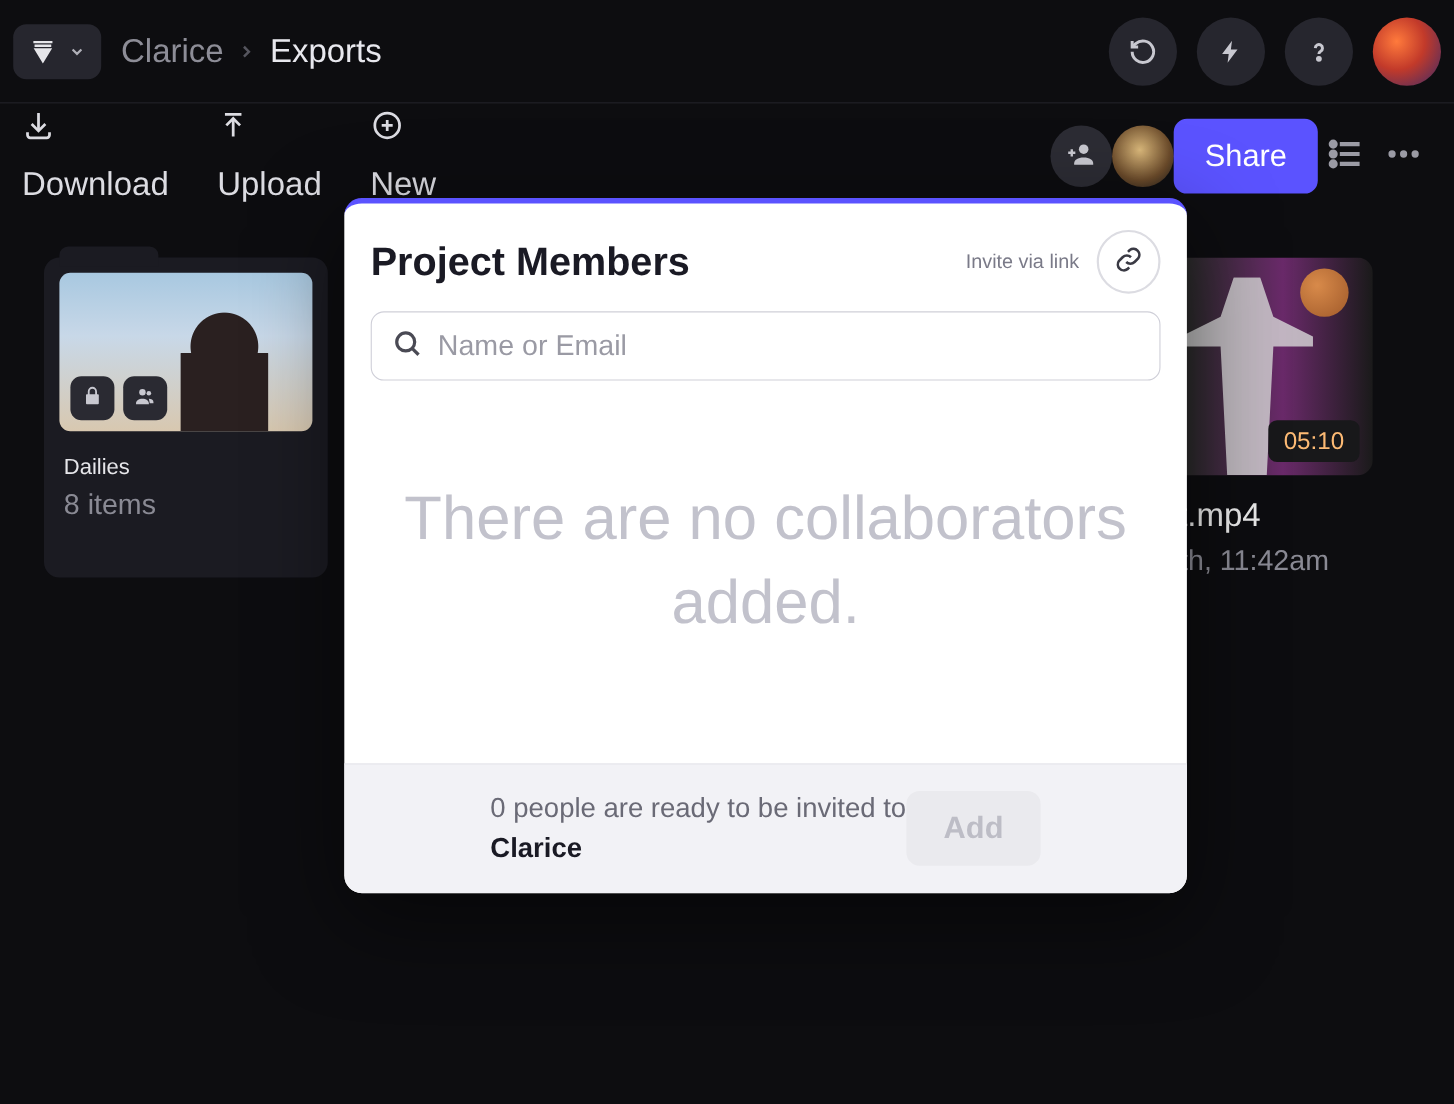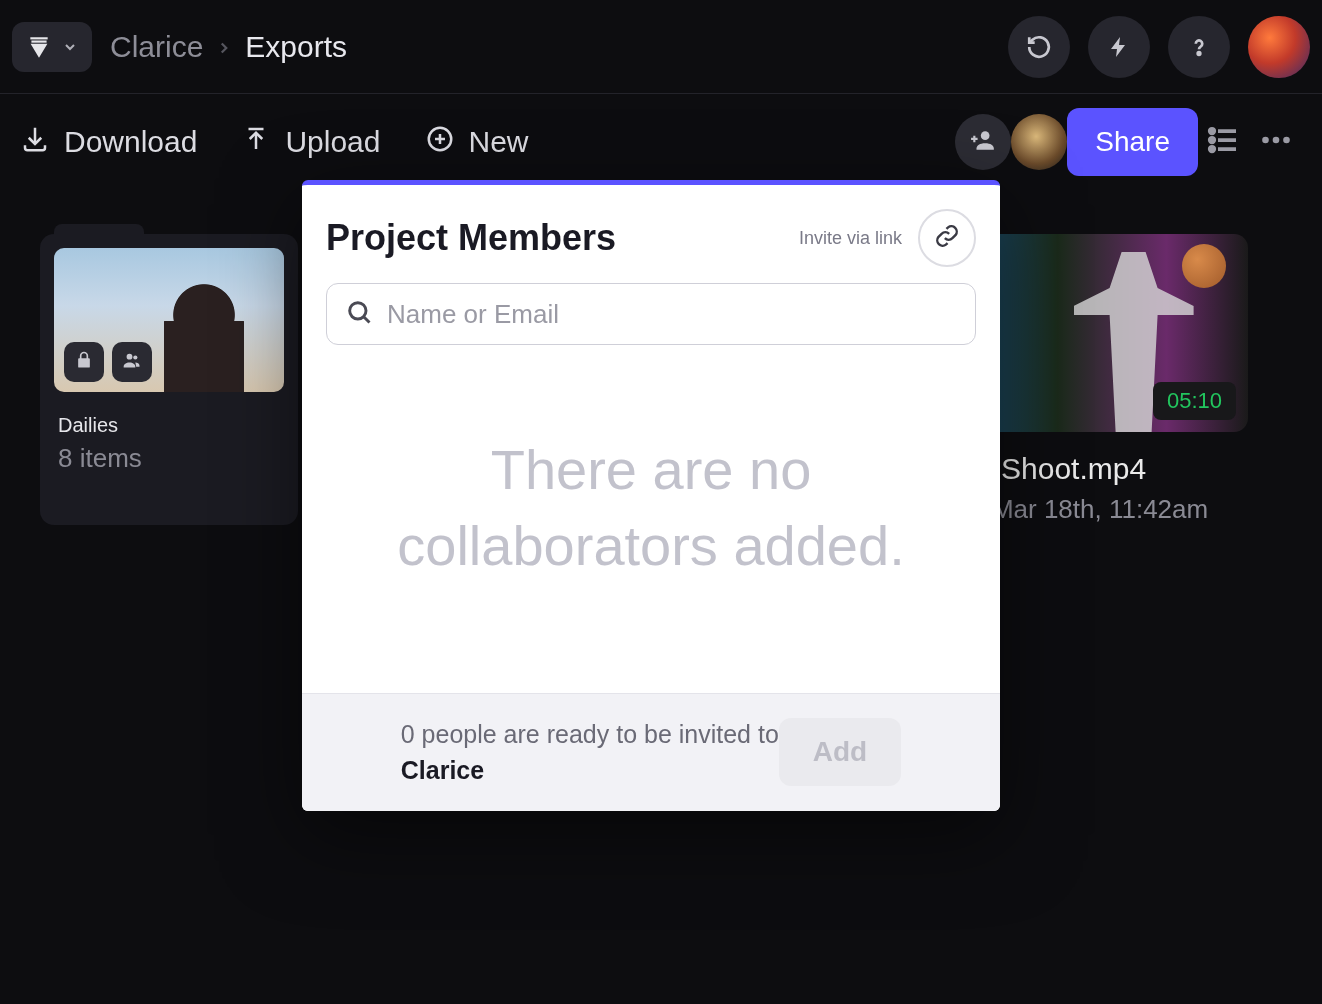--- a/index.html
+++ b/index.html
@@ -75,25 +75,26 @@
     height: 96px;
     padding: 0 20px;
   }
   .actions-left {
     display: flex;
     align-items: center;
     gap: 44px;
   }
   .action-item {
     display: flex;
-    align-items: center;
+    align-items: flex-start;
     gap: 14px;
     font-size: 30px;
     color: #dcdce2;
     cursor: pointer;
+    flex-direction: column;
   }
   .action-item svg { flex-shrink: 0; }
   .actions-right {
     display: flex;
     align-items: center;
   }
   .round-icon-btn {
     width: 56px; height: 56px; border-radius: 50%;
     background: #2c2c34;
     display: flex; align-items: center; justify-content: center;
@@ -215,21 +216,21 @@
     width: 44px;
     height: 44px;
     border-radius: 50%;
     background: radial-gradient(circle at 35% 35%, #d88a4a, #a05a2a);
   }
   .duration-badge {
     position: absolute;
     right: 12px;
     bottom: 12px;
     background: #18181a;
-    color: #22c55e;
+    color: #fdba74;
     font-size: 22px;
     padding: 6px 14px;
     border-radius: 8px;
   }
   .file-title {
     font-size: 30px;
     color: #eaeaea;
     margin-top: 20px;
     white-space: nowrap;
   }
@@ -240,25 +241,25 @@
     white-space: nowrap;
   }
 
   
   .modal-backdrop {
     position: absolute;
     inset: 0;
   }
   .modal {
     position: absolute;
-    left: 302px;
+    left: 313px;
     top: 180px;
-    width: 698px;
+    width: 766px;
     background: #fff;
-    border-radius: 6px;
+    border-radius: 16px;
     overflow: hidden;
     box-shadow: 0 24px 80px rgba(0,0,0,0.5);
     border-top: 5px solid #5b53ff;
   }
   .modal-header {
     display: flex;
     align-items: center;
     justify-content: space-between;
     padding: 24px 24px 16px 24px;
   }

